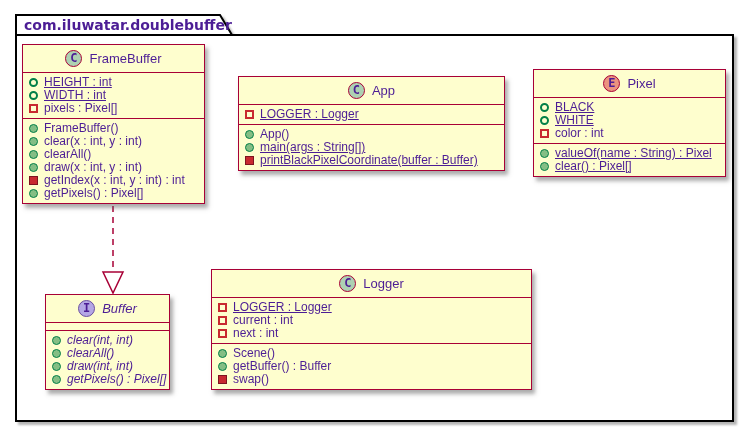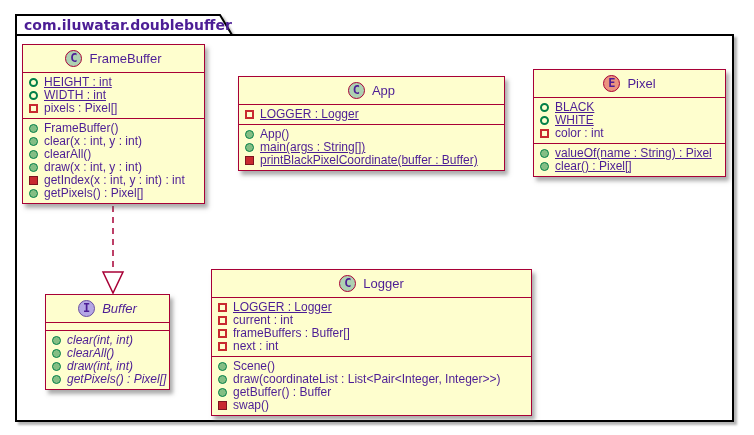--- a/index.html
+++ b/index.html
@@ -230,35 +230,27 @@
         <div class="member">
           <span class="mi square open"></span>
           <span class="mtext underline">LOGGER : Logger</span>
         </div>
         <div class="member">
           <span class="mi square open"></span>
           <span class="mtext">current : int</span>
         </div>
         <div class="member">
           <span class="mi square open"></span>
-          <span class="mtext">frameBuffers : Buffer[]</span>
-        </div>
-        <div class="member">
-          <span class="mi square open"></span>
           <span class="mtext">next : int</span>
         </div>
       </div>
     <div class="compartment methods">
         <div class="member">
           <span class="mi circle filled"></span>
           <span class="mtext">Scene()</span>
-        </div>
-        <div class="member">
-          <span class="mi circle filled"></span>
-          <span class="mtext">draw(coordinateList : List&lt;Pair&lt;Integer, Integer&gt;&gt;)</span>
         </div>
         <div class="member">
           <span class="mi circle filled"></span>
           <span class="mtext">getBuffer() : Buffer</span>
         </div>
         <div class="member">
           <span class="mi square filled"></span>
           <span class="mtext">swap()</span>
         </div>
       </div>

